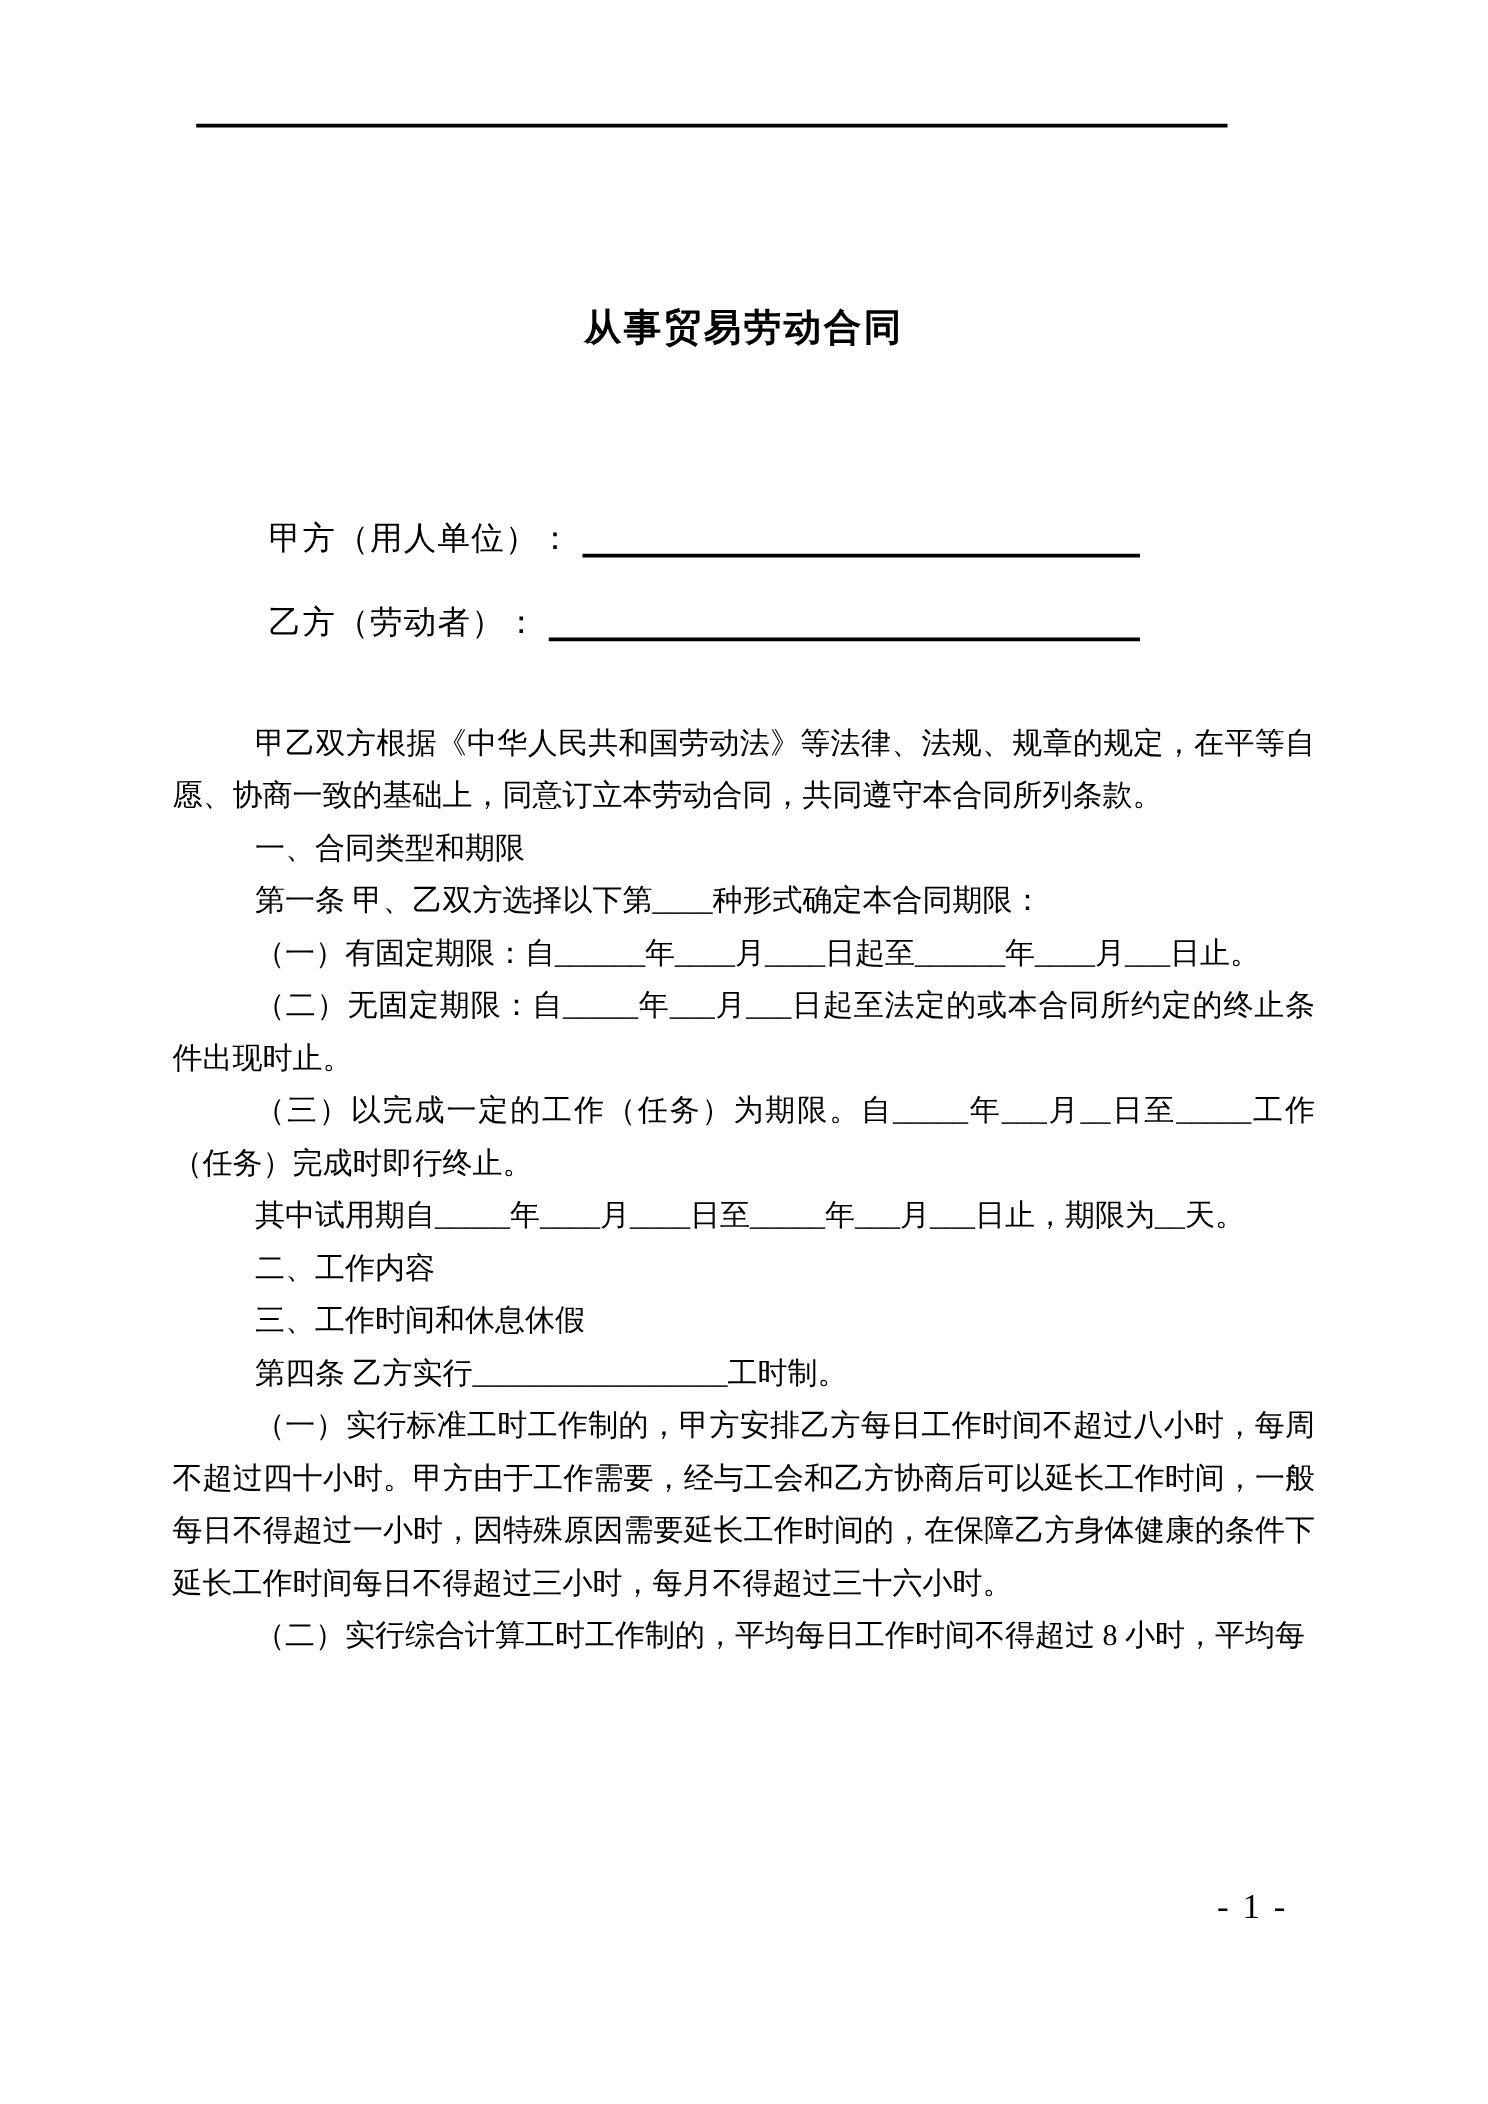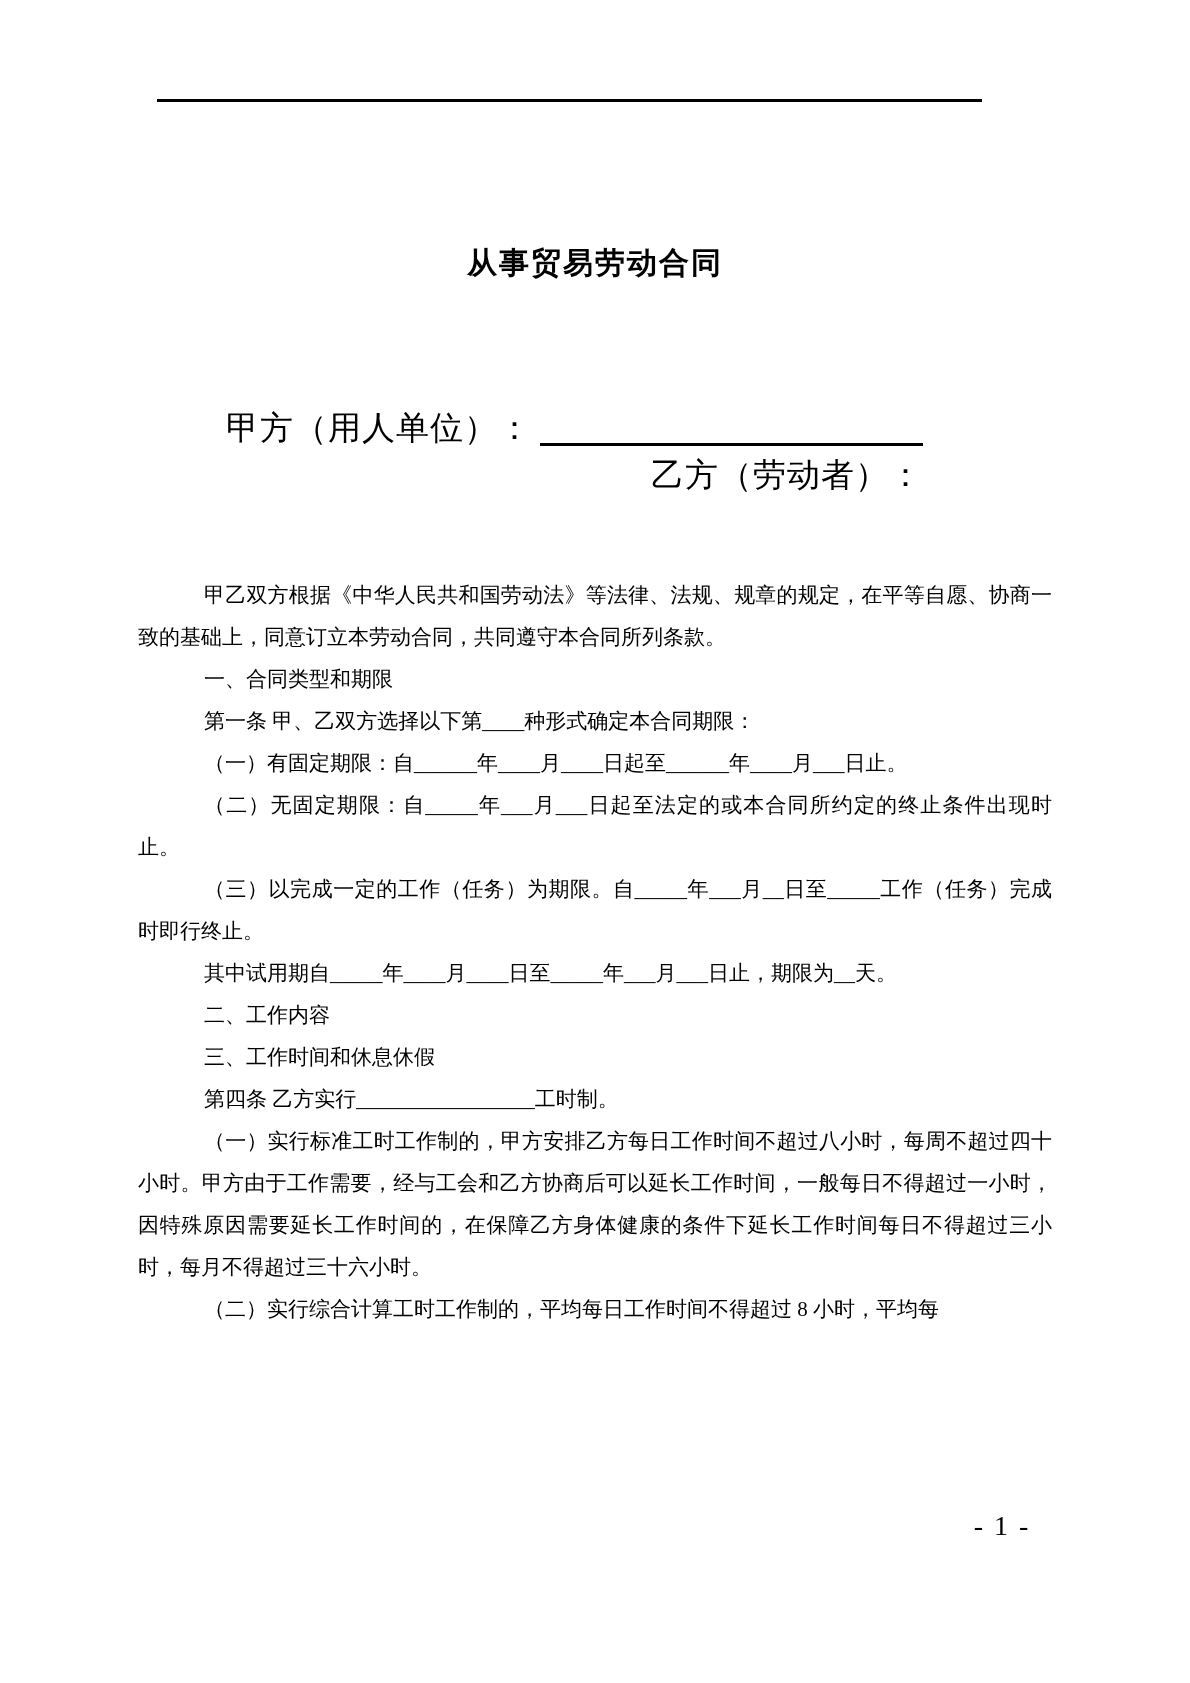--- a/index.html
+++ b/index.html
@@ -28,48 +28,48 @@
     margin: 0;
     text-align: center;
     font-family: "Liberation Sans", sans-serif;
     font-weight: 700;
     font-size: 30px;
     letter-spacing: 2px;
     line-height: 50px;
   }
   .parties {
     position: absolute;
-    left: 226px;
+    left: 215px;
     top: 390px;
     width: 697px;
-    font-size: 33px;
+    font-size: 26px;
   }
   .party-row {
     display: flex;
     align-items: flex-end;
     height: 56px;
   }
-  .party-row + .party-row { margin-top: 11px; flex-direction: column; }
+  .party-row + .party-row { margin-top: 11px; }
   .party-label {
     white-space: nowrap;
     letter-spacing: 1px;
     line-height: 1.1;
   }
   .fill-line {
     flex: 1;
     border-bottom: 3px solid #000000;
     margin-left: 8px;
     height: 100%;
   }
   .body-text {
     position: absolute;
     left: 138px;
     top: 574px;
     width: 914px;
-    font-size: 21px;
+    font-size: 24px;
     line-height: 42px;
     text-align: justify;
   }
   .body-text p {
     margin: 0;
     text-indent: 66px;
   }
   .body-text p.heading {
     font-family: "Liberation Sans", sans-serif;
     font-weight: 400;

